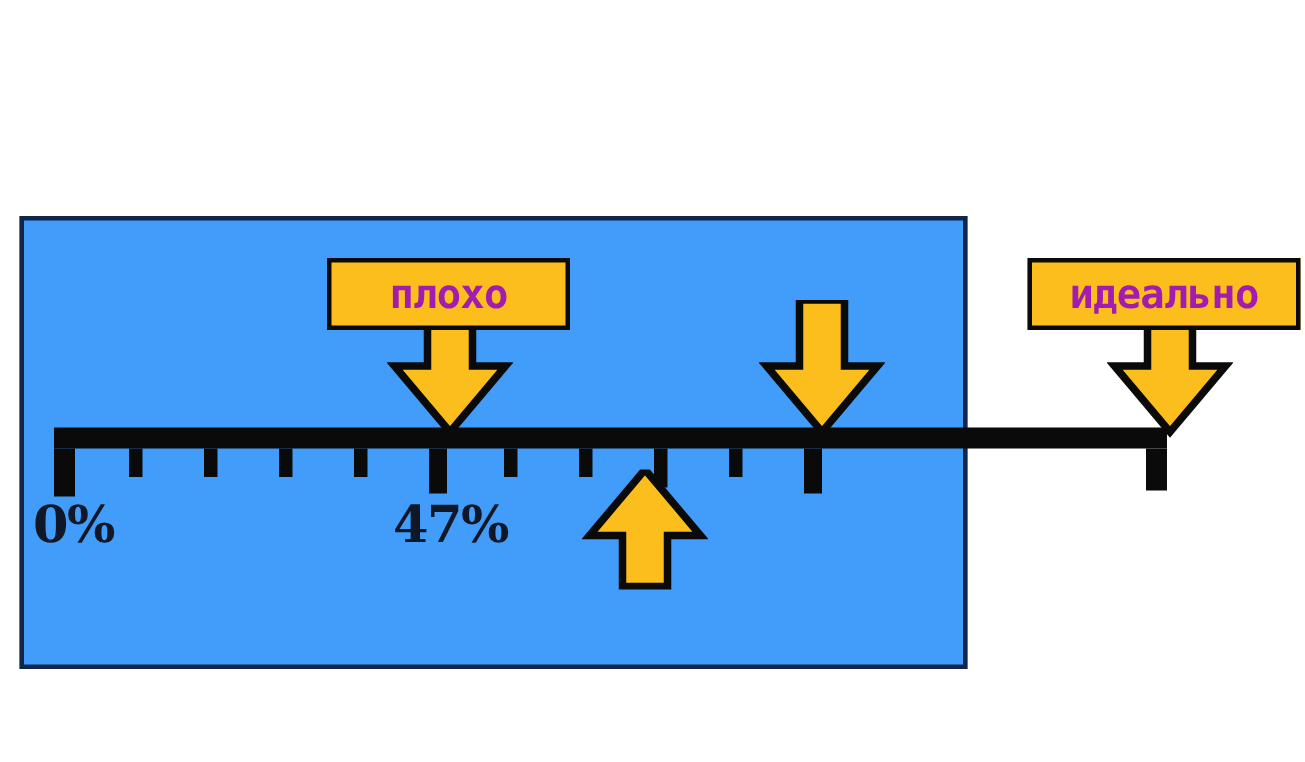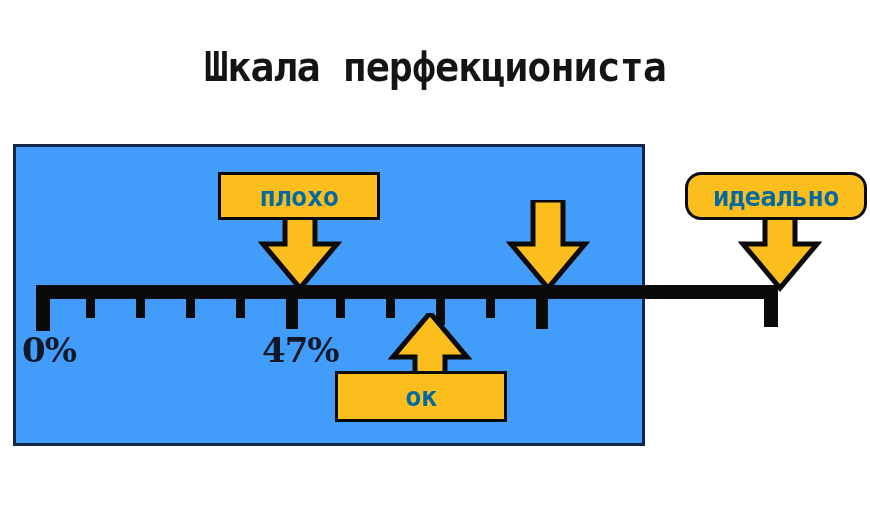--- a/index.html
+++ b/index.html
@@ -61,21 +61,21 @@
     position: absolute;
     background: #FCBE1C;
     border: 3px solid #0a0a0a;
     box-sizing: border-box;
     display: flex;
     align-items: center;
     justify-content: center;
     font-family: "DejaVu Sans Mono", monospace;
     font-size: 27px;
     font-weight: bold;
-    color: #0369a1;
+    color: #a21caf;
     letter-spacing: -0.5px;
     white-space: nowrap;
     z-index: 5;
   }
   
   .arrow-svg {
     position: absolute;
     z-index: 4;
   }
   
@@ -87,21 +87,20 @@
     color: #101828;
     white-space: nowrap;
     letter-spacing: -1px;
   }
 </style>
 </head>
 <body>
 
 <div id="canvas">
 
-  <div id="title">Шкала перфекциониста</div>
 
   <div id="blue-panel"></div>
 
   <div id="ruler-bar"></div>
 
   <div class="tick" style="left:36px; width:14px; height:32px;"></div>
   <div class="tick" style="left:86px; width:9px; height:19px;"></div>
   <div class="tick" style="left:136px; width:9px; height:19px;"></div>
   <div class="tick" style="left:186px; width:9px; height:19px;"></div>
   <div class="tick" style="left:236px; width:9px; height:19px;"></div>
@@ -120,30 +119,27 @@
     <span>плохо</span>
   </div>
 
   <svg class="arrow-svg" style="left:506px; top:200px;" width="84" height="92" viewBox="0 0 84 92">
     <polygon points="27,0 57,0 57,44 79,44 42,88 5,44 27,44" fill="#FCBE1C" stroke="#0a0a0a" stroke-width="5" stroke-linejoin="miter"></polygon>
   </svg>
 
   <svg class="arrow-svg" style="left:738px; top:200px;" width="84" height="92" viewBox="0 0 84 92">
     <polygon points="27,0 57,0 57,44 79,44 42,88 5,44 27,44" fill="#FCBE1C" stroke="#0a0a0a" stroke-width="5" stroke-linejoin="miter"></polygon>
   </svg>
-  <div class="callout" style="left:685px; top:172px; width:182px; height:48px;border-radius:16px;">
+  <div class="callout" style="left:685px; top:172px; width:182px; height:48px;">
     <span>идеально</span>
   </div>
 
   <svg class="arrow-svg" style="left:388px; top:313px;" width="84" height="80" viewBox="0 0 84 80">
     <polygon points="42,0 79,44 57,44 57,78 27,78 27,44 5,44" fill="#FCBE1C" stroke="#0a0a0a" stroke-width="5" stroke-linejoin="miter"></polygon>
   </svg>
-  <div class="callout" style="left:335px; top:371px; width:172px; height:51px;">
-    <span>ок</span>
-  </div>
 
   <div class="scale-label" style="left:22px; top:330px;">
     <span>0%</span>
   </div>
   <div class="scale-label" style="left:262px; top:330px;">
     <span>47%</span>
   </div>
 
 </div>
 

